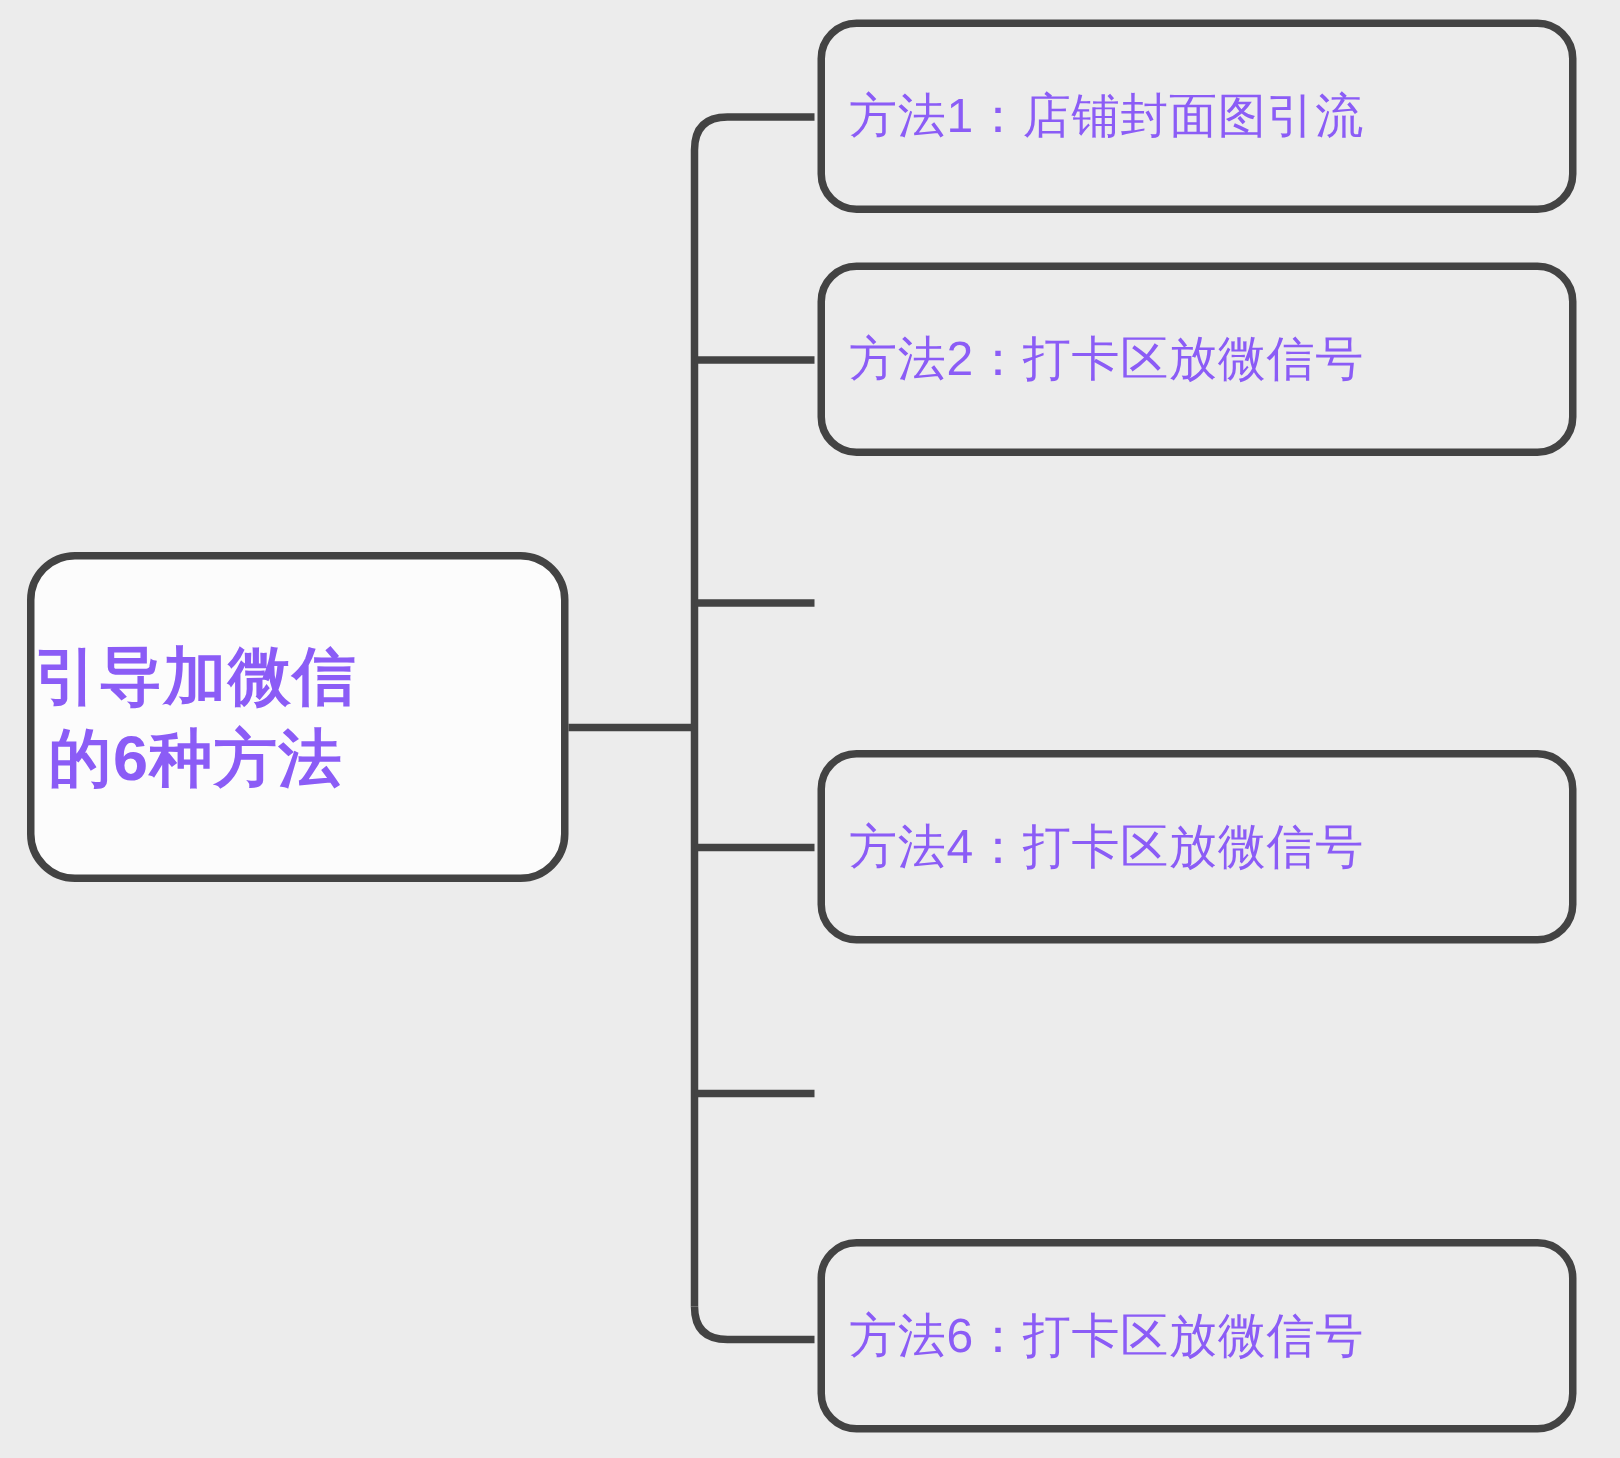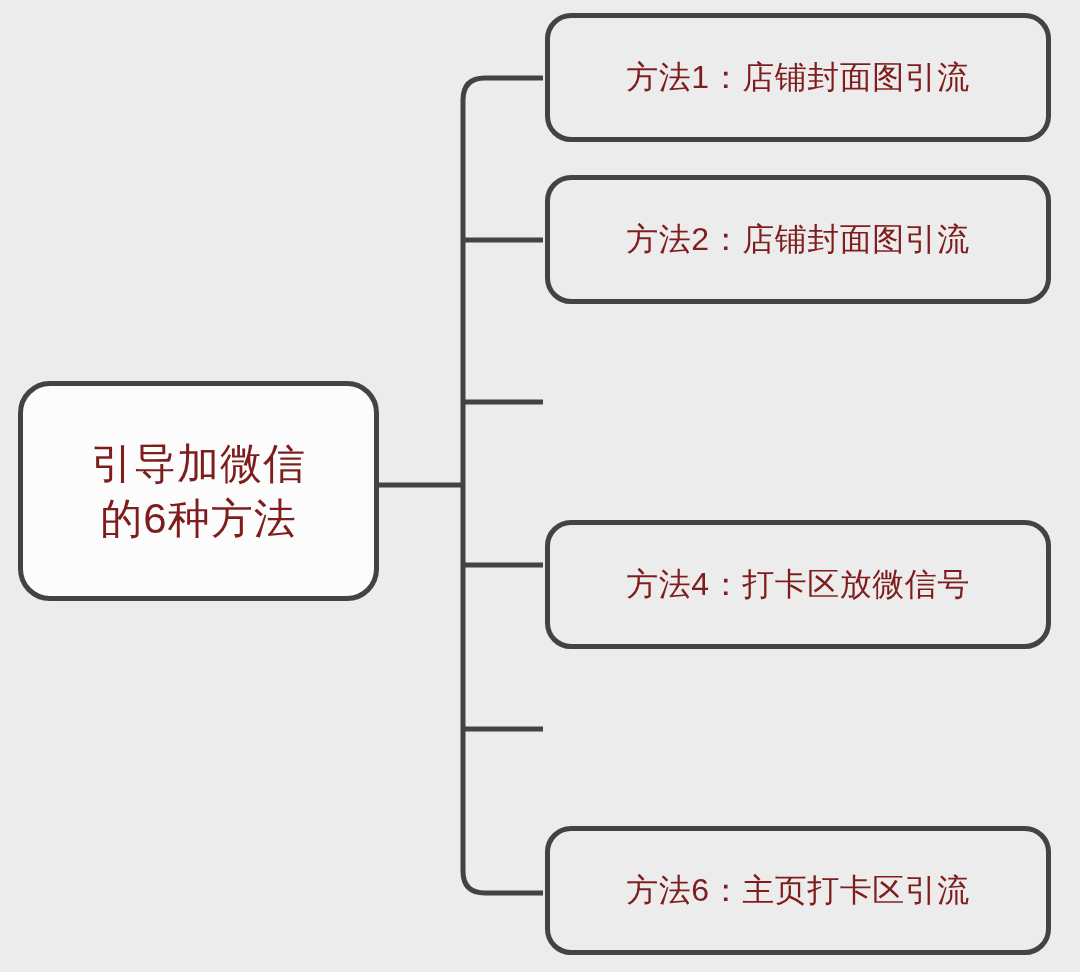--- a/index.html
+++ b/index.html
@@ -23,34 +23,34 @@
     left: 0;
     top: 0;
     width: 1080px;
     height: 972px;
   }
   .node {
     position: absolute;
     box-sizing: border-box;
     display: flex;
     align-items: center;
-    justify-content: center;
+    justify-content: flex-start;
     text-align: center;
     border: 5px solid #434343;
-    color: #7f1d1d;
+    color: #8b5cf6;
   }
   .root-node {
     left: 18px;
-    top: 381px;
+    top: 368px;
     width: 361px;
     height: 220px;
     background: #fcfcfc;
     border-radius: 32px;
     font-size: 42px;
-    font-weight: normal;
+    font-weight: bold;
     line-height: 1.32;
     letter-spacing: 1px;
   }
   .root-node .root-text {
     white-space: pre-line;
   }
   .branch-node {
     left: 545px;
     width: 506px;
     height: 129px;
@@ -93,26 +93,26 @@
   <div class="node root-node">
     <span class="root-text">引导加微信
 的6种方法</span>
   </div>
 
   <div class="node branch-node" style="top:13px">
     <span class="branch-text">方法1：店铺封面图引流</span>
   </div>
 
   <div class="node branch-node" style="top:175px">
-    <span class="branch-text">方法2：店铺封面图引流</span>
+    <span class="branch-text">方法2：打卡区放微信号</span>
   </div>
 
 
-  <div class="node branch-node" style="top:520px">
+  <div class="node branch-node" style="top:500px">
     <span class="branch-text">方法4：打卡区放微信号</span>
   </div>
 
 
   <div class="node branch-node" style="top:826px">
-    <span class="branch-text">方法6：主页打卡区引流</span>
+    <span class="branch-text">方法6：打卡区放微信号</span>
   </div>
 
 </div>
 
 </body></html>

